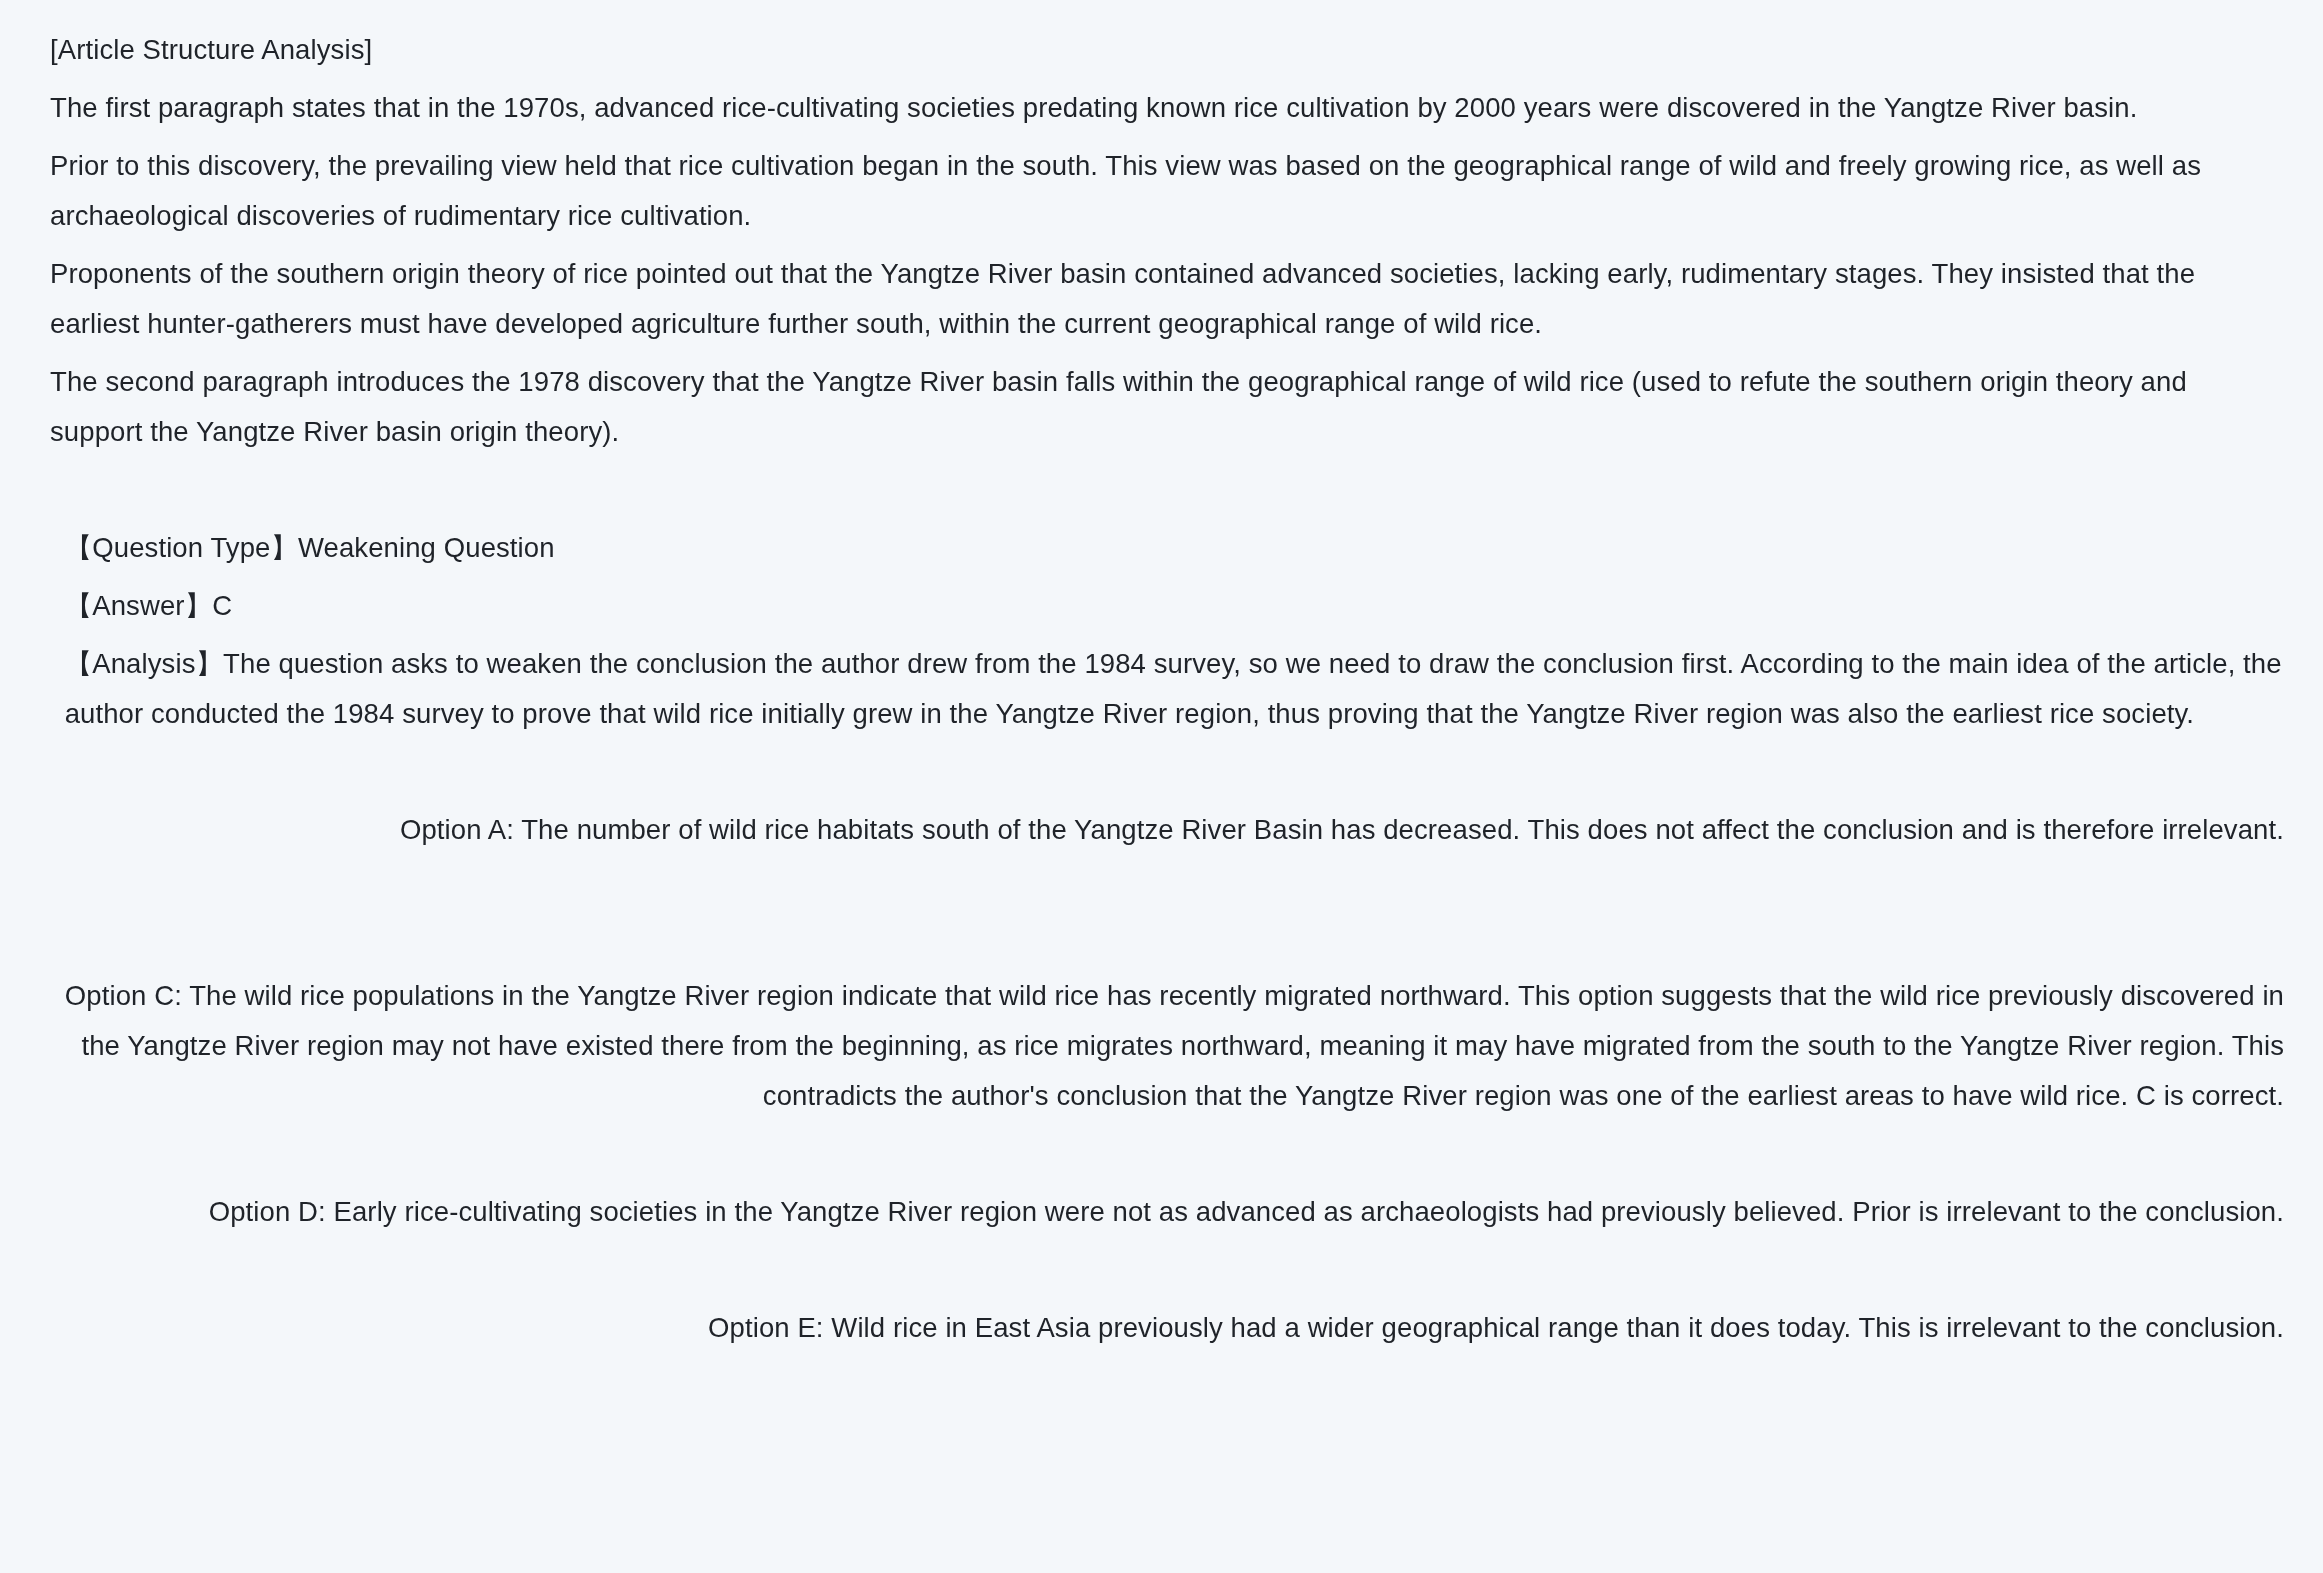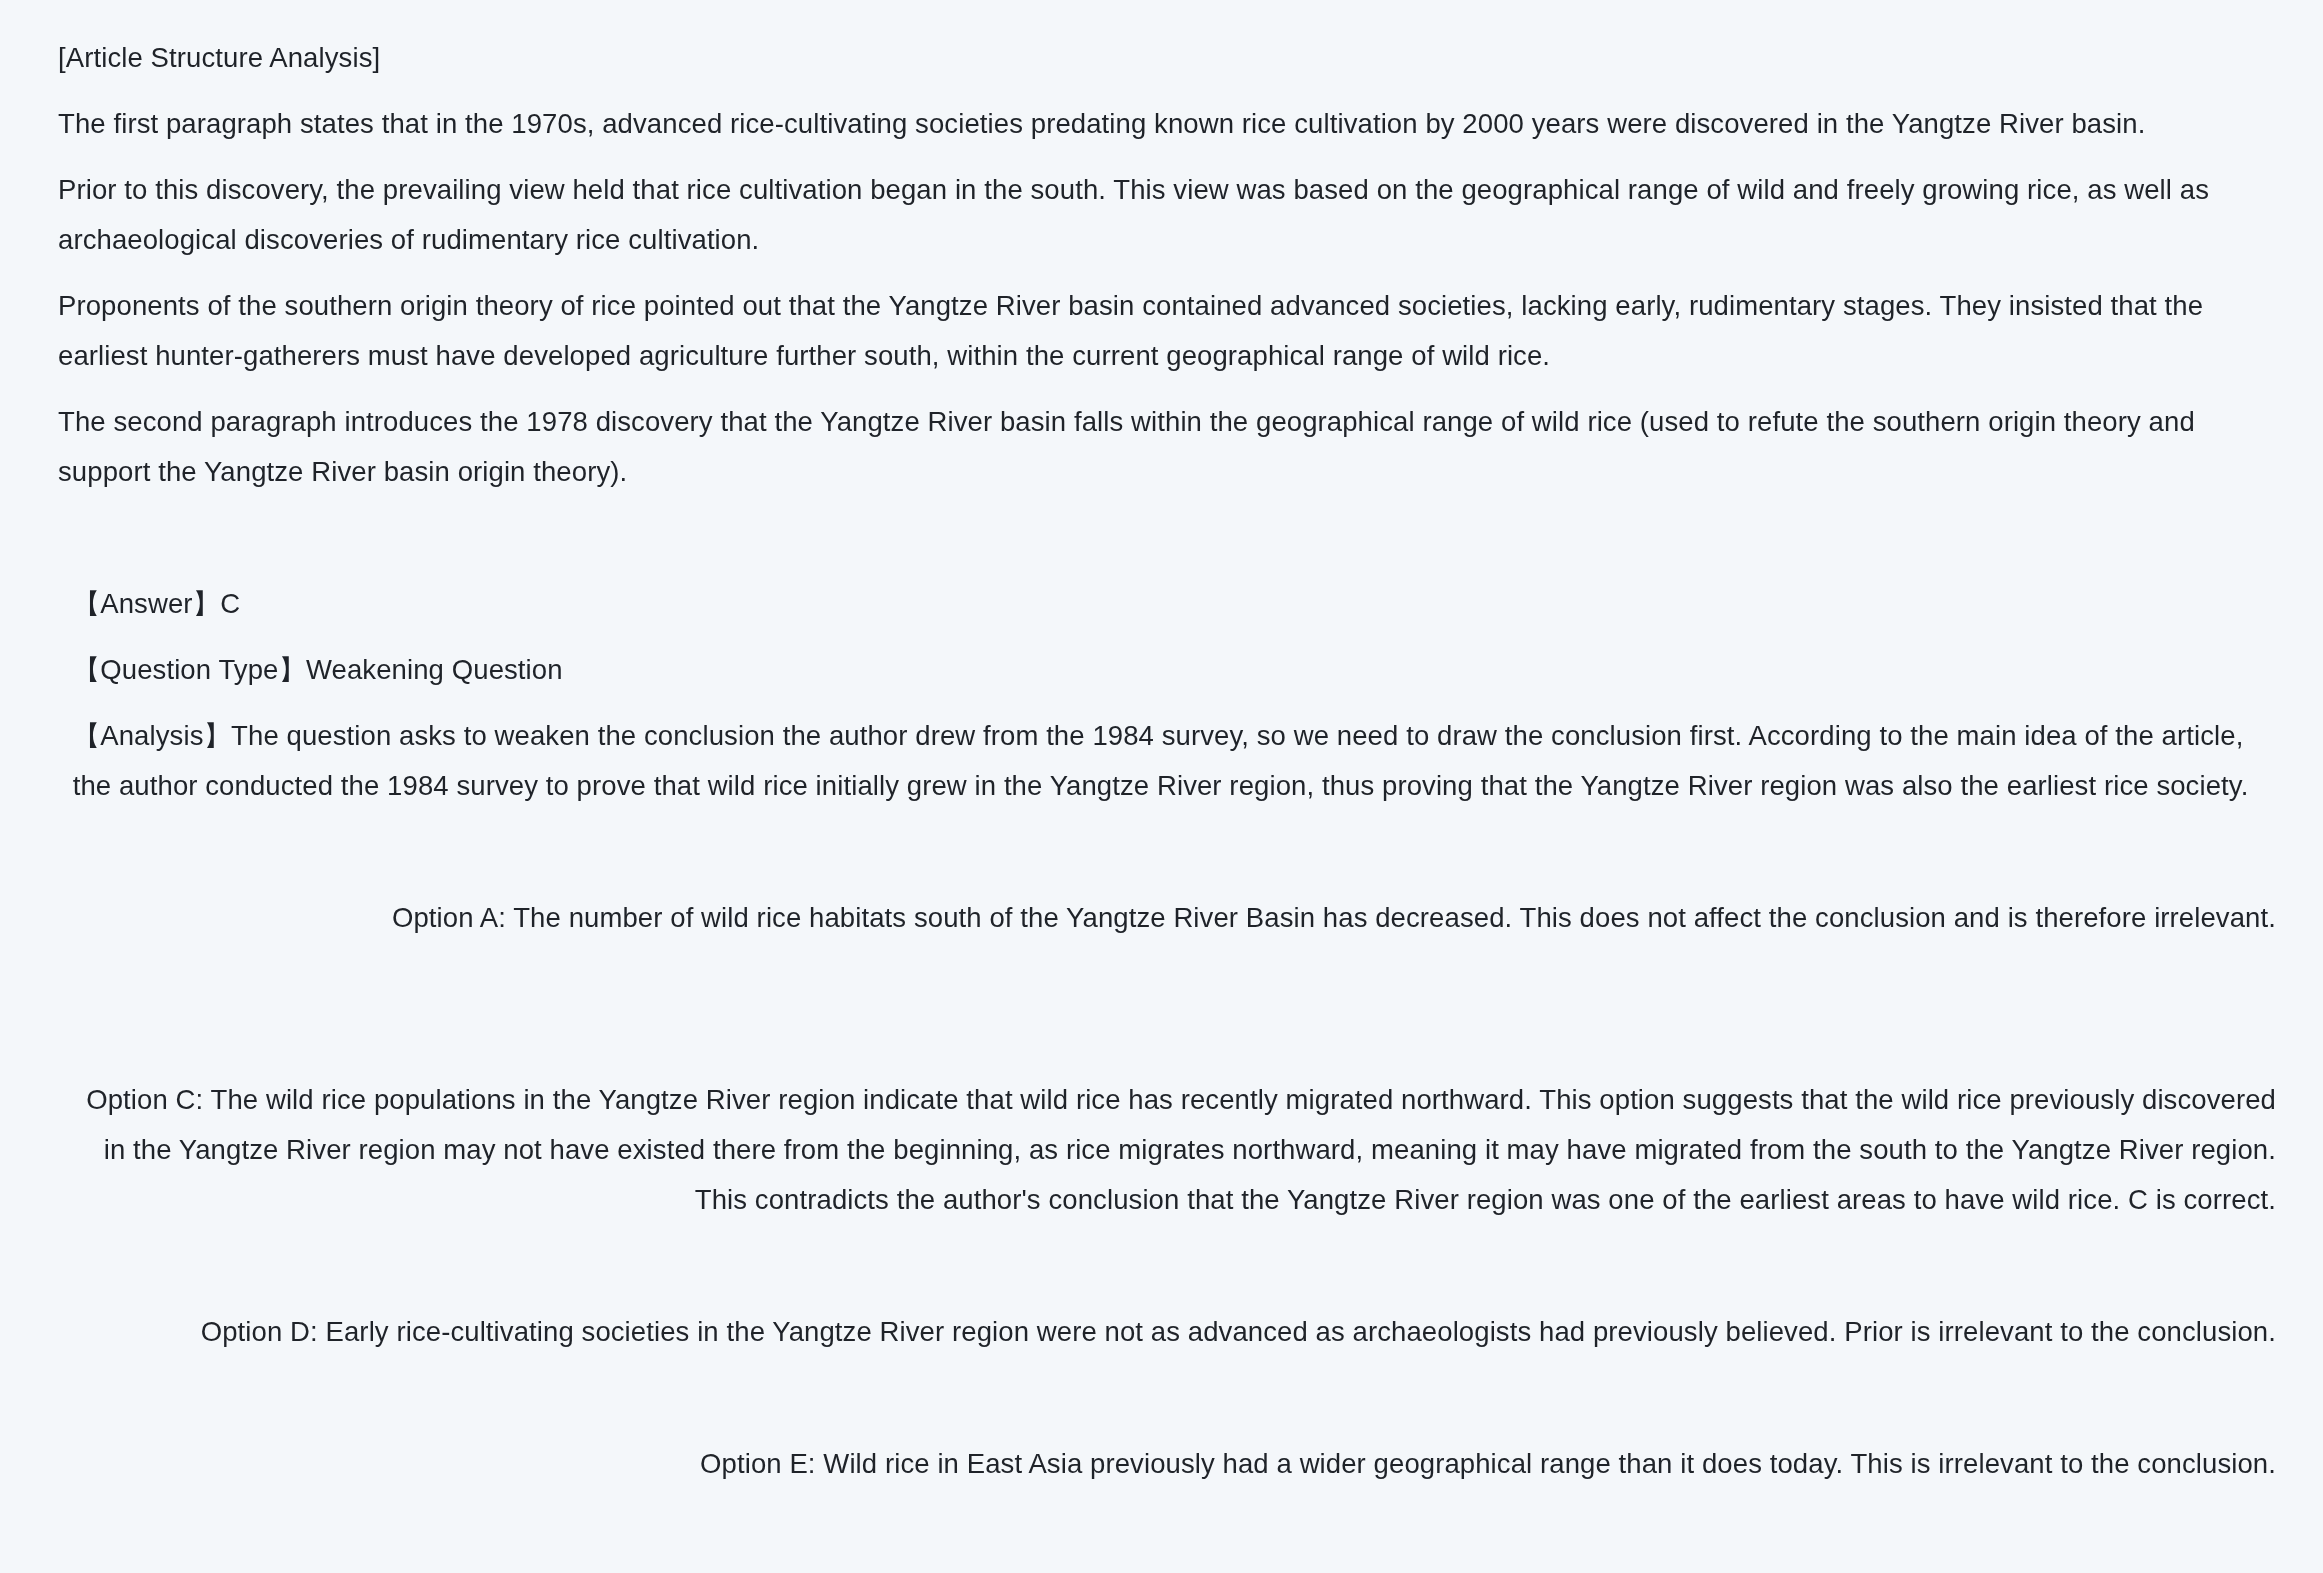--- a/index.html
+++ b/index.html
@@ -21,21 +21,21 @@
     background: #f4f7fa;
     padding: 16.5px 31px 18.4px 42px;
   }
   .block {
     font-size: 27.5px;
     line-height: 50px;
     color: #1f2329;
     letter-spacing: 0.1px;
   }
   .block p {
-    margin: 16px;
+    margin: 8px;
   }
   .spacer {
     height: 50px;
   }
   .bracket-line {
     padding-left: 14.7px;
   }
   .para {
     max-width: 2246px;
   }
@@ -53,22 +53,22 @@
     <p class="para">[Article Structure Analysis]</p>
     <p class="para">The first paragraph states that in the 1970s, advanced rice-cultivating societies predating known rice cultivation by 2000 years were discovered in the Yangtze River basin.</p>
     <p class="para">Prior to this discovery, the prevailing view held that rice cultivation began in the south. This view was based on the geographical range of wild and freely growing rice, as well as archaeological discoveries of rudimentary rice cultivation.</p>
     <p class="para">Proponents of the southern origin theory of rice pointed out that the Yangtze River basin contained advanced societies, lacking early, rudimentary stages. They insisted that the earliest hunter-gatherers must have developed agriculture further south, within the current geographical range of wild rice.</p>
     <p class="para">The second paragraph introduces the 1978 discovery that the Yangtze River basin falls within the geographical range of wild rice (used to refute the southern origin theory and support the Yangtze River basin origin theory).</p>
   </div>
 
   <div class="spacer"></div>
 
   <div class="block">
+    <p class="para bracket-line">【Question Type】Weakening Question</p>
     <p class="para bracket-line">【Answer】C</p>
-    <p class="para bracket-line">【Question Type】Weakening Question</p>
     <p class="para bracket-line">【Analysis】The question asks to weaken the conclusion the author drew from the 1984 survey, so we need to draw the conclusion first. According to the main idea of the article, the author conducted the 1984 survey to prove that wild rice initially grew in the Yangtze River region, thus proving that the Yangtze River region was also the earliest rice society.</p>
   </div>
 
   <div class="spacer"></div>
 
   <div class="block">
     <p class="option">Option A: The number of wild rice habitats south of the Yangtze River Basin has decreased. This does not affect the conclusion and is therefore irrelevant.</p>
     <div class="spacer"></div>
     <div class="spacer"></div>
     <p class="option">Option C: The wild rice populations in the Yangtze River region indicate that wild rice has recently migrated northward. This option suggests that the wild rice previously discovered in the Yangtze River region may not have existed there from the beginning, as rice migrates northward, meaning it may have migrated from the south to the Yangtze River region. This contradicts the author's conclusion that the Yangtze River region was one of the earliest areas to have wild rice. C is correct.</p>

